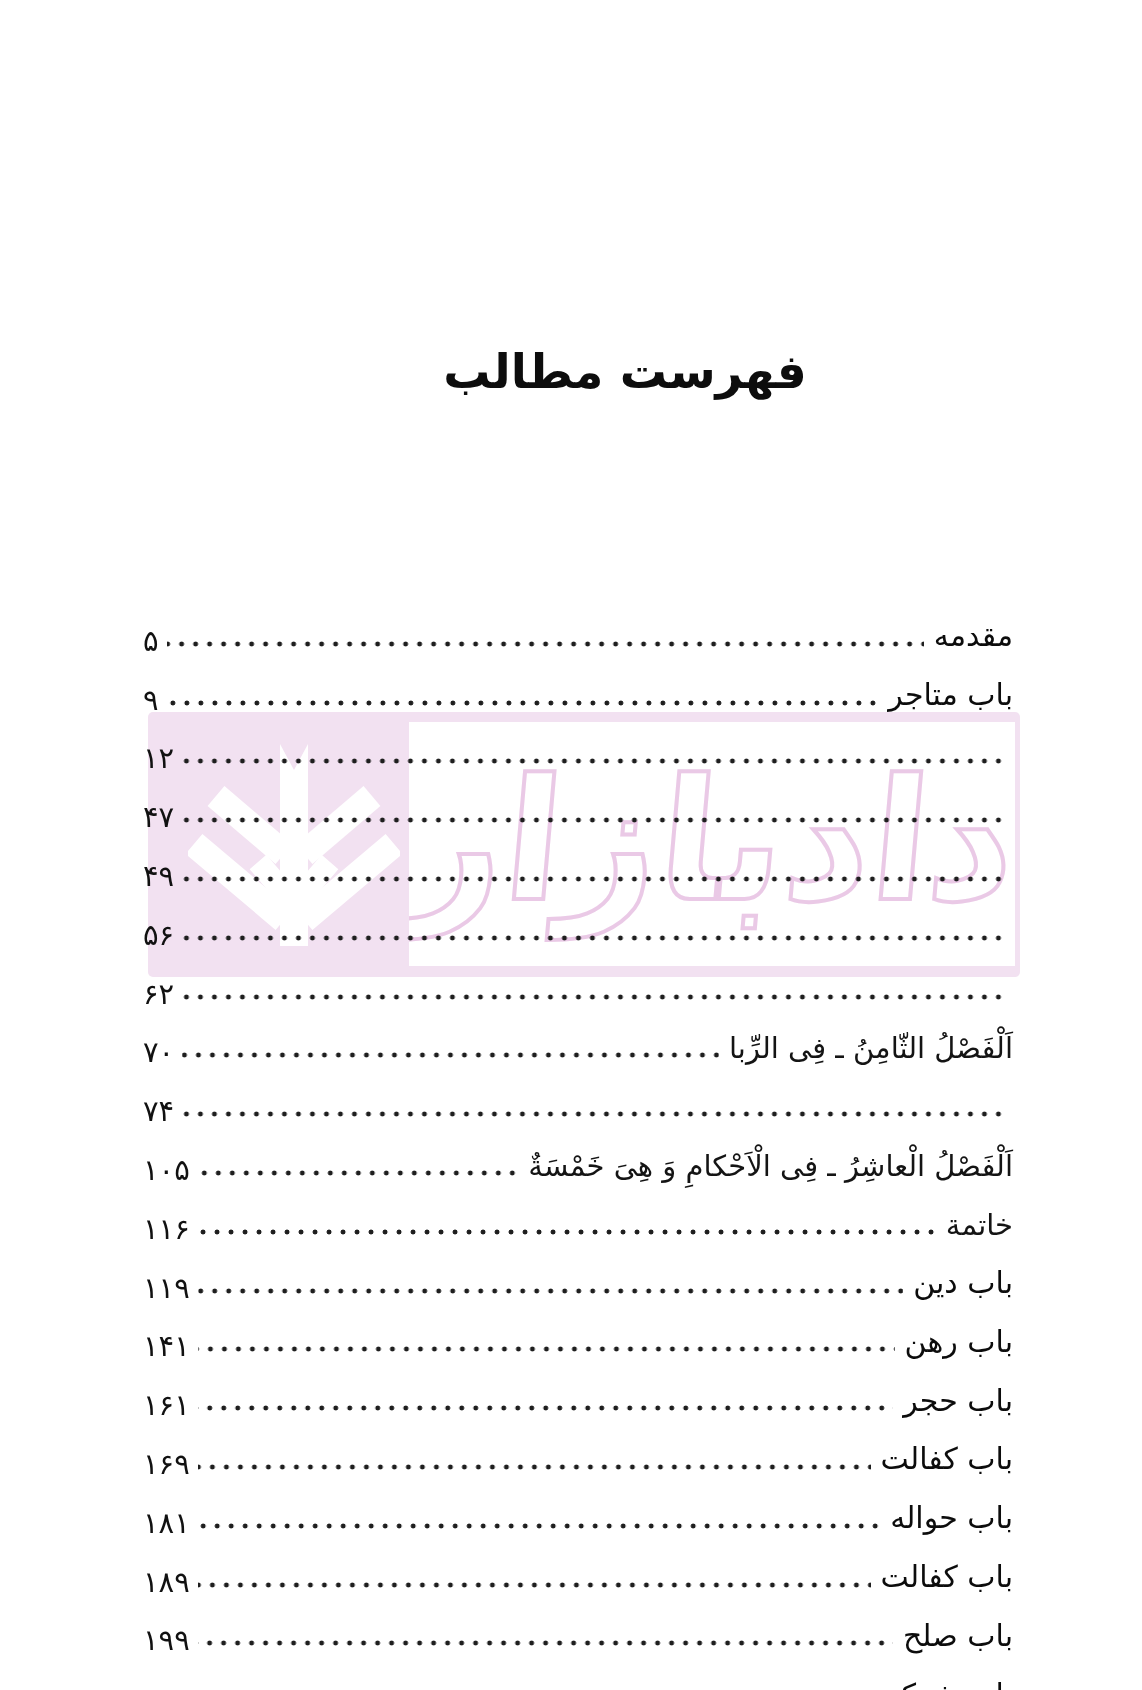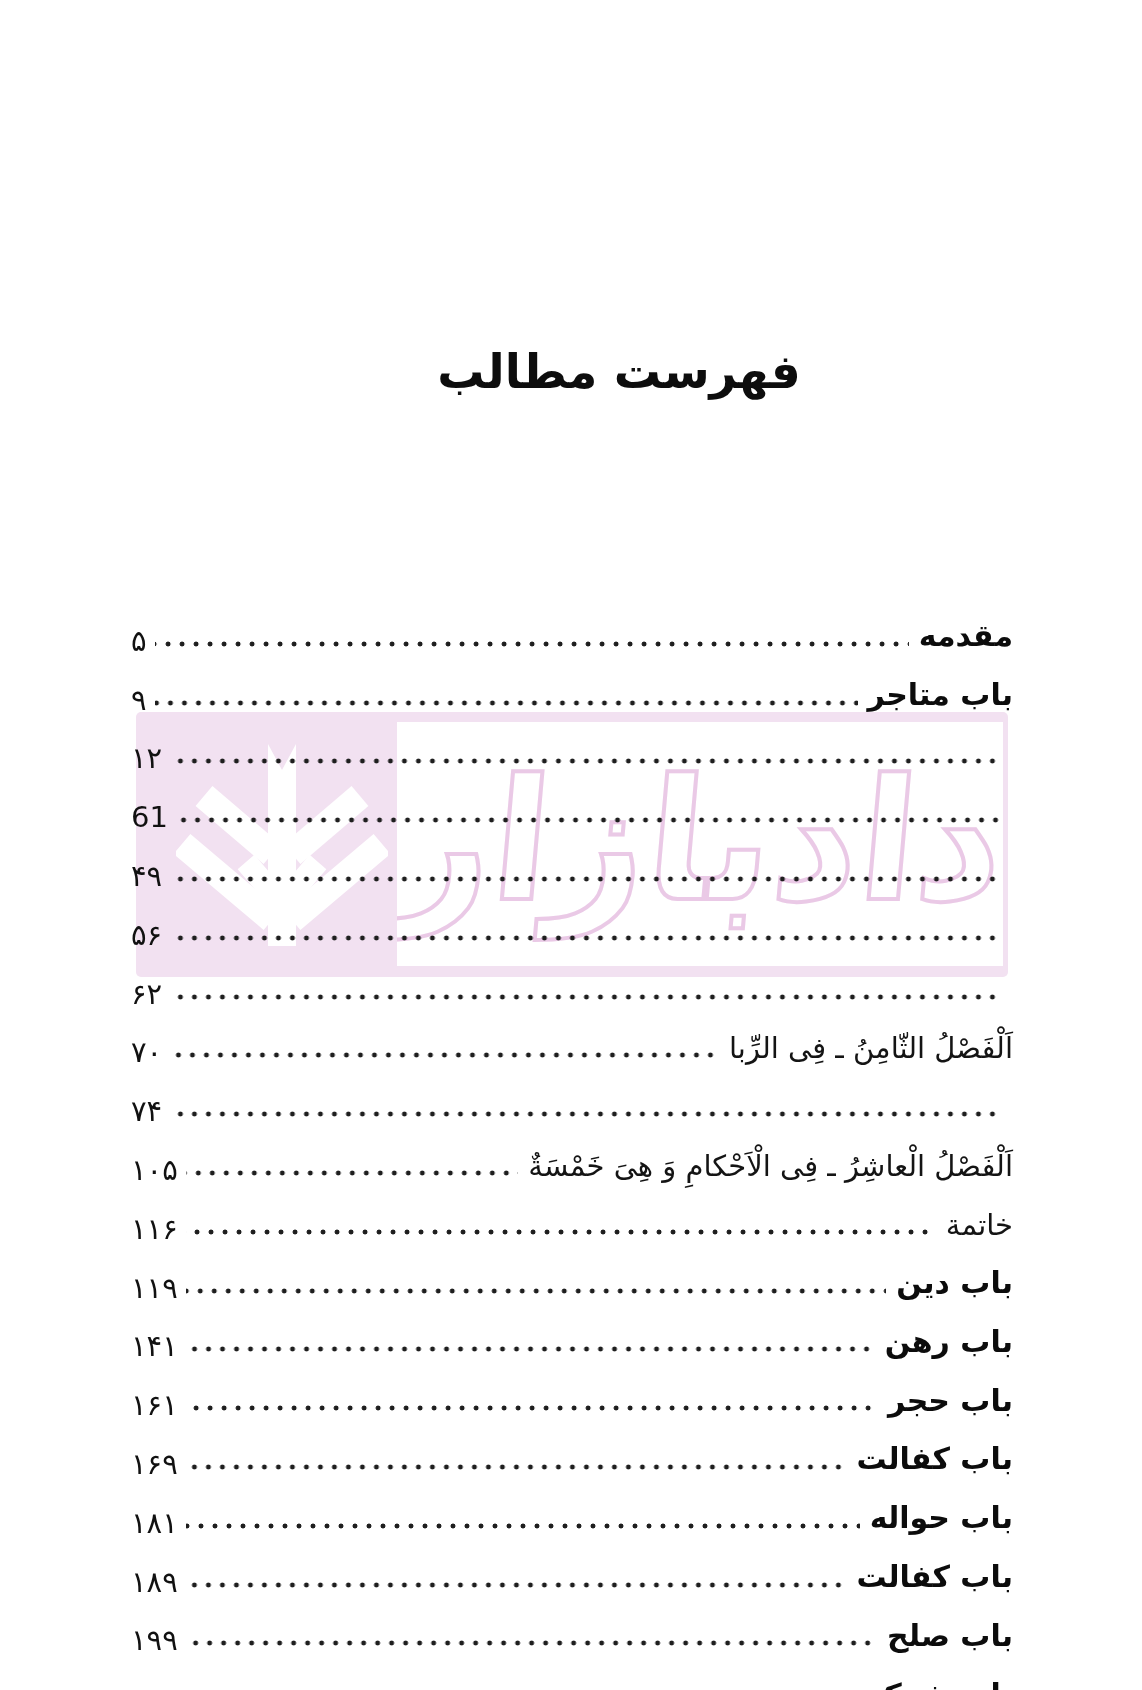--- a/index.html
+++ b/index.html
@@ -3,21 +3,21 @@
 <meta charset="utf-8">
 <style>
   html,body{margin:0;padding:0;}
   body{
     width:1142px;height:1690px;
     background:#ffffff;
     font-family:"DejaVu Sans",sans-serif;
     position:relative;overflow:hidden;
     direction:rtl;
   }
-  .page{position:absolute;inset:0;}
+  .page{position:absolute;inset:0;margin-left:12px;}
 
   
   .page-title{
     position:absolute;top:344px;left:0;right:0;
     text-align:center;
     font-size:47px;font-weight:bold;color:#0d0d0d;
     transform:translateX(48px);
     letter-spacing:-1px;
     z-index:3;margin:0;
   }
@@ -53,21 +53,21 @@
   .toc-row{
     display:flex;align-items:flex-end;
     height:58.8px;
   }
   .toc-label{
     font-size:29px;color:#141414;white-space:nowrap;
     line-height:1.45;
     padding-bottom:2px;
   }
   .toc-row.bold .toc-label{
-    font-weight:bold;font-size:30px;color:#0c0c0c;
+    font-weight:normal;font-size:30px;color:#0c0c0c;
   }
   .toc-leader{
     flex:1 1 auto;min-width:20px;height:6px;
     margin:0 10px 13px 8px;
     background-image:radial-gradient(circle at 50% 50%, #1e1e1e 2.1px, transparent 2.8px);
     background-size:14px 6px;
     background-repeat:repeat-x;
     background-position:center;
   }
   .toc-page{
@@ -111,21 +111,21 @@
         <span class="toc-label">باب متاجر</span>
         <span class="toc-leader"></span>
         <span class="toc-page">۹</span>
       </div>
       <div class="toc-row">
         <span class="toc-leader"></span>
         <span class="toc-page">۱۲</span>
       </div>
       <div class="toc-row">
         <span class="toc-leader"></span>
-        <span class="toc-page">61</span>
+        <span class="toc-page">۴۷</span>
       </div>
       <div class="toc-row">
         <span class="toc-leader"></span>
         <span class="toc-page">۴۹</span>
       </div>
       <div class="toc-row">
         <span class="toc-leader"></span>
         <span class="toc-page">۵۶</span>
       </div>
       <div class="toc-row">

